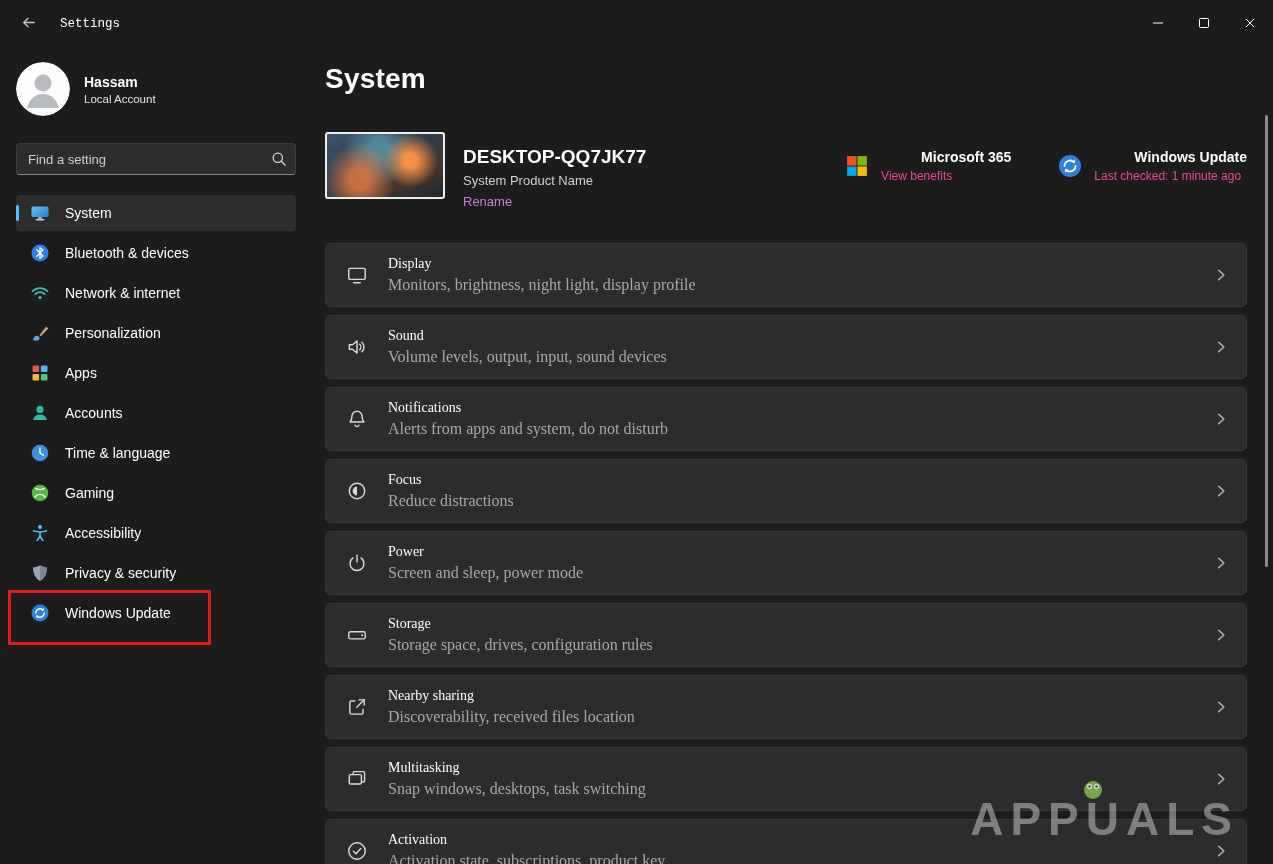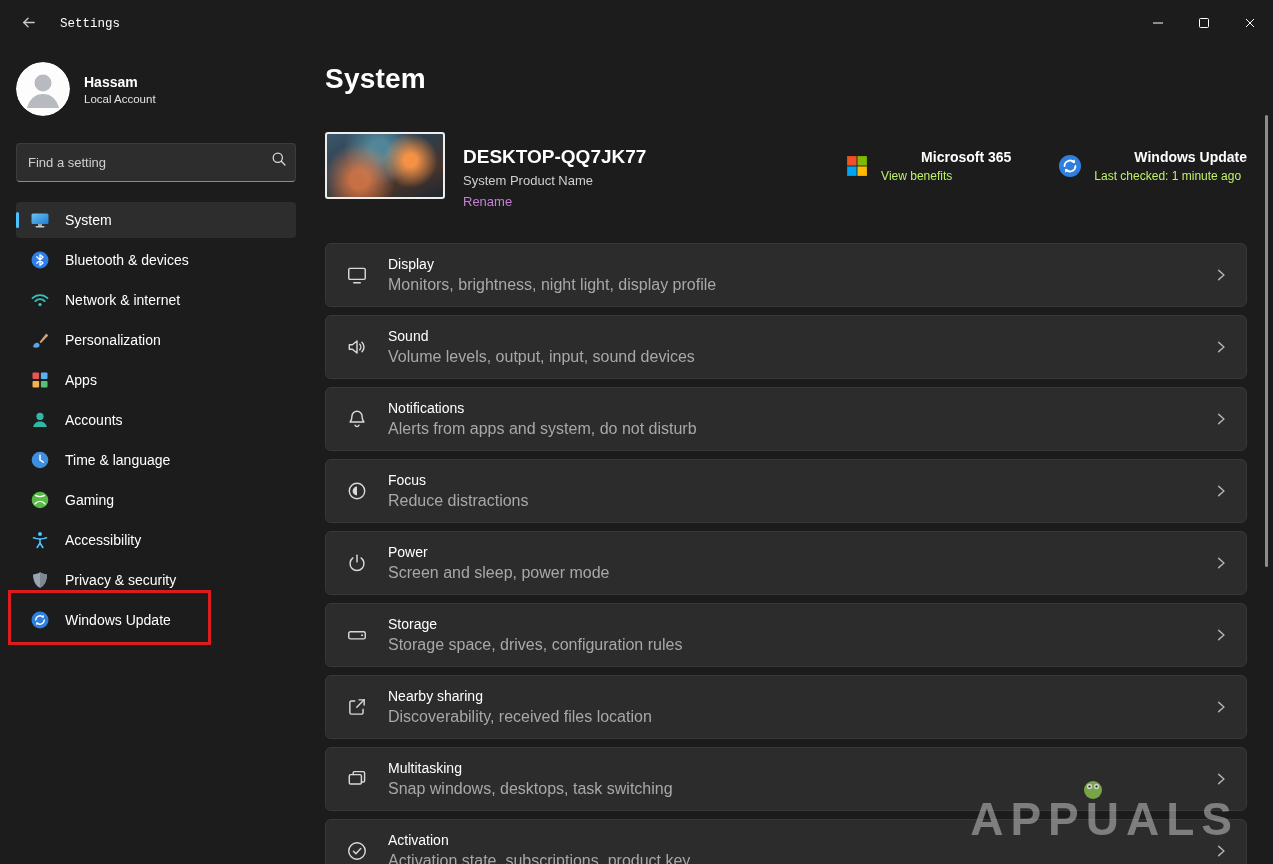--- a/index.html
+++ b/index.html
@@ -17,21 +17,21 @@
   .win-btn { width:46px; height:100%; display:flex; align-items:center; justify-content:center; }
   
   .sidebar { position:absolute; left:0; top:48px; bottom:0; width:312px; padding:0 16px; }
   .user-block { margin-top:14px; display:flex; align-items:center; }
   .avatar { width:54px; height:54px; border-radius:50%; overflow:hidden; flex:none; }
   .user-text { margin-left:14px; }
   .user-name { font-size:14px; font-weight:700; }
   .user-type { font-size:11.5px; color:#e2e2e2; margin-top:3px; }
   .search { margin-top:27px; position:relative; }
   .search input {
-    width:100%; height:39px; background:#2d2d2d; border:1px solid #3c3c3c; border-bottom:1px solid #8a8a8a;
+    width:100%; height:32px; background:#2d2d2d; border:1px solid #3c3c3c; border-bottom:1px solid #8a8a8a;
     border-radius:4px; color:#ffffff; font-size:13px; padding:0 32px 0 11px; outline:none;
     font-family:"Liberation Sans","DejaVu Sans",sans-serif;
   }
   .search input::placeholder { color:#cfcfcf; }
   .search-icon { position:absolute; right:9px; top:8px; width:16px; height:16px; }
   .nav { margin-top:20px; }
   .nav-item { position:relative; height:36px; margin-bottom:4px; border-radius:4px; display:flex; align-items:center; padding-left:14px; }
   .nav-item.selected { background:#2d2d2d; }
   .accent-pill { position:absolute; left:0; top:50%; transform:translateY(-50%); width:3px; height:16px; border-radius:2px; background:#4cc2ff; }
   .nav-icon { width:20px; height:20px; display:flex; align-items:center; justify-content:center; flex:none; }
@@ -53,25 +53,25 @@
       linear-gradient(155deg,#3c566a 0%, #2b3e4e 40%, #47342b 72%, #1c2631 100%);
   }
   .device-text { margin-left:18px;margin-top:24px; }
   .device-name { font-size:19px; font-weight:700; }
   .device-product { font-size:13px; color:#cfcfcf; margin-top:5px; }
   .device-rename { font-size:13px; color:#c77fd6; margin-top:6px; cursor:pointer; }
   .header-right { margin-left:auto; display:flex; gap:46px; }
   .hr-block { display:flex; align-items:center; gap:11px; }
   .hr-icon { width:26px; height:26px; display:flex; align-items:center; justify-content:center; flex:none; }
   .hr-title { font-size:14px; font-weight:700;padding-left:40px; }
-  .hr-sub { font-size:12px; color:#bef264; margin-top:4px; }
+  .hr-sub { font-size:12px; color:#ec4899; margin-top:4px; }
   .rows { margin-top:34px; }
   .row {
     display:flex; align-items:center; height:64px; margin-bottom:8px;
-    background:#2c2c2c; border:1px solid #383838; border-radius:6px; padding:0 18px 0 20px;
+    background:#2c2c2c; border:1px solid #383838; border-radius:6px; padding:0 18px 0 20px;font-family:Liberation Serif, serif;
   }
   .row-icon { width:22px; height:22px; margin-right:20px; display:flex; align-items:center; justify-content:center; flex:none; }
   .row-title { font-size:14px; }
   .row-sub { font-size:16px; color:#a8a8a8; margin-top:4px; }
   .chevron { margin-left:auto; display:flex; }
   
   .scroll-thumb { position:absolute; right:5px; top:115px; width:3px; height:452px; background:#8d8d8d; border-radius:2px; z-index:8; }
   .watermark { position:absolute; right:34px; bottom:18px; z-index:6; pointer-events:none; }
   .watermark-text { font-size:46px; font-weight:700; letter-spacing:7px; color:rgba(208,208,208,.5); }
   .mascot { position:absolute; left:108px; top:-18px; opacity:.85; }

